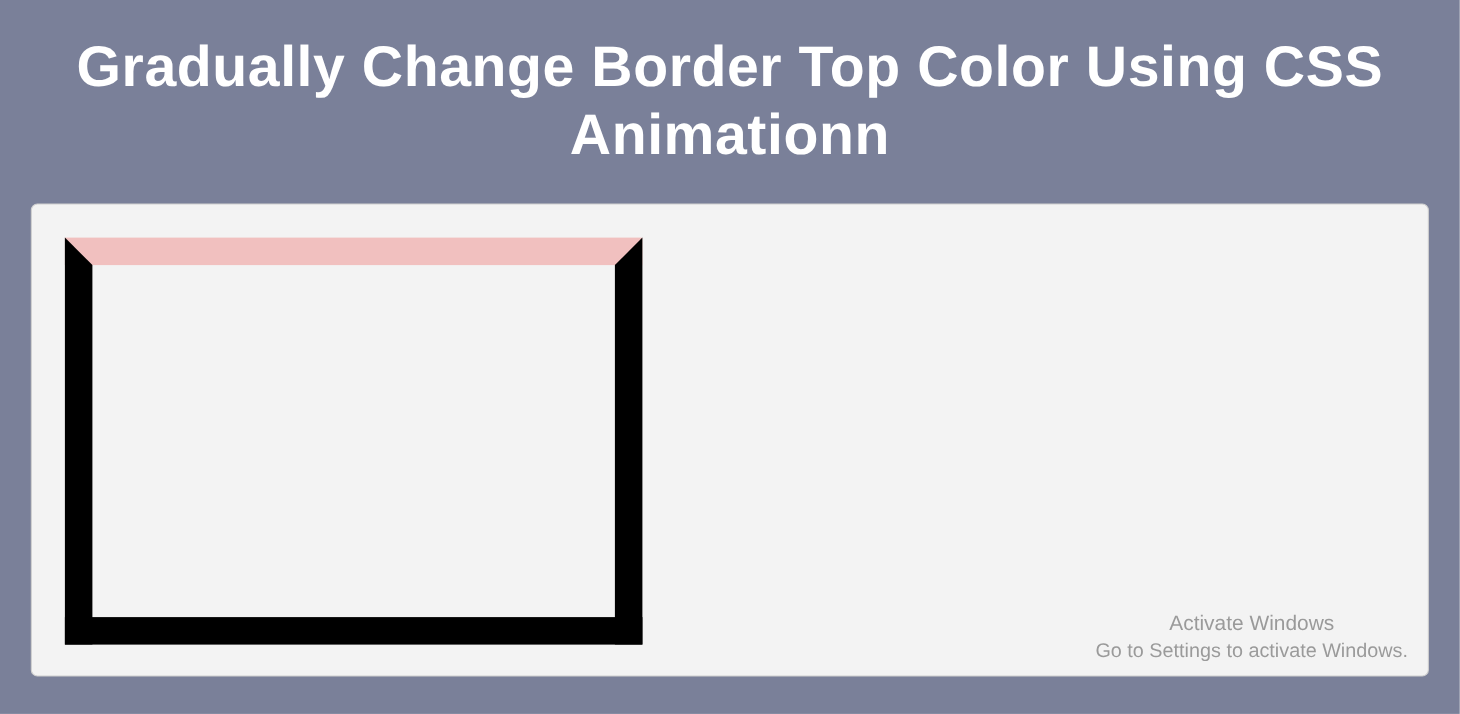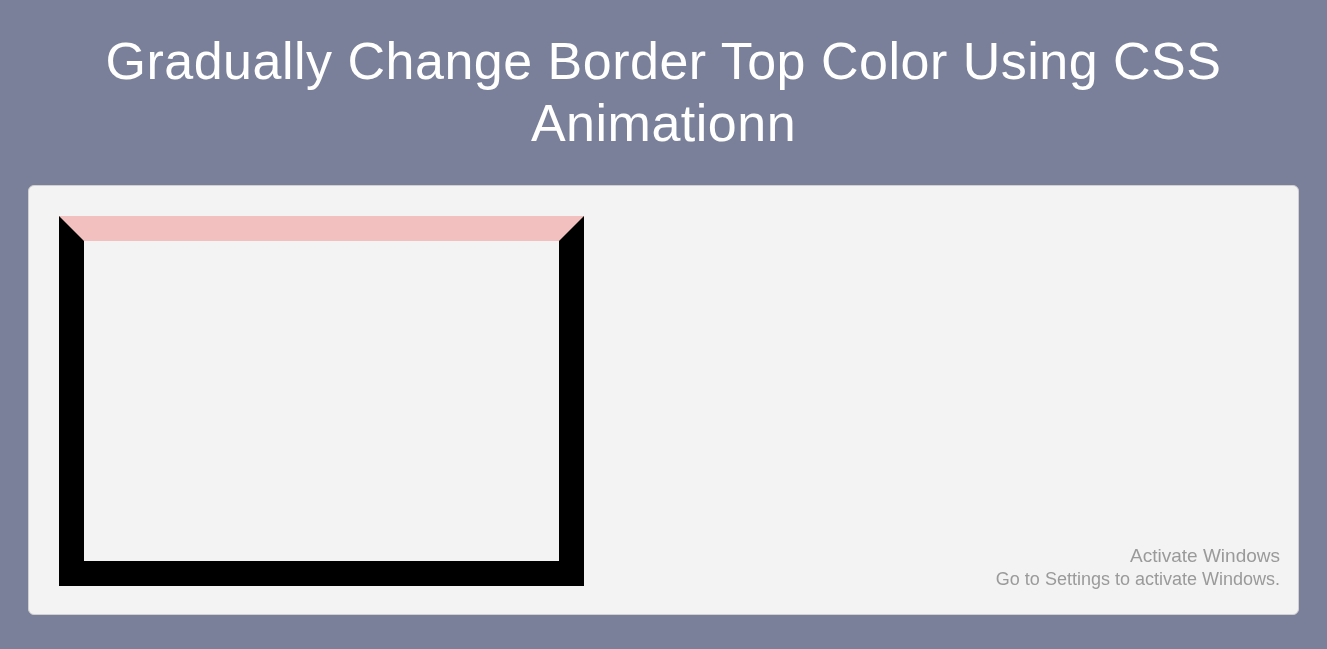--- a/index.html
+++ b/index.html
@@ -13,21 +13,21 @@
       height: 649px;
       background-color: #7a8099;
       font-family: Arial, Helvetica, sans-serif;
       overflow: hidden;
       position: relative;
     }
     
     .page-title {
       color: #ffffff;
       font-size: 52px;
-      font-weight: normal;
+      font-weight: bold;
       text-align: center;
       padding-top: 30px;
       padding-bottom: 20px;
       line-height: 1.2;
       letter-spacing: 0.5px;
     }
     
     .content-panel {
       background-color: #f3f3f3;
       margin: 10px 28px 0 28px;
@@ -42,22 +42,22 @@
       width: 525px;
       height: 370px;
       border: 25px solid #000000;
       border-top-color: #f1c0bf;
       background-color: #f3f3f3;
     }
     
     .watermark {
       position: absolute;
       right: 18px;
-      bottom: 24px;
-      text-align: right;
+      bottom: 12px;
+      text-align: center;
       color: #8a8a8a;
       pointer-events: none;
     }
     
     .watermark-title {
       font-size: 19px;
       color: #9a9a9a;
       margin-bottom: 2px;
     }
     

